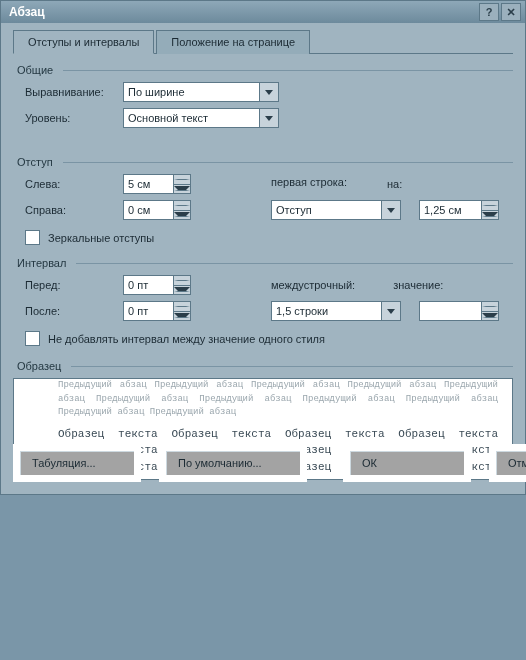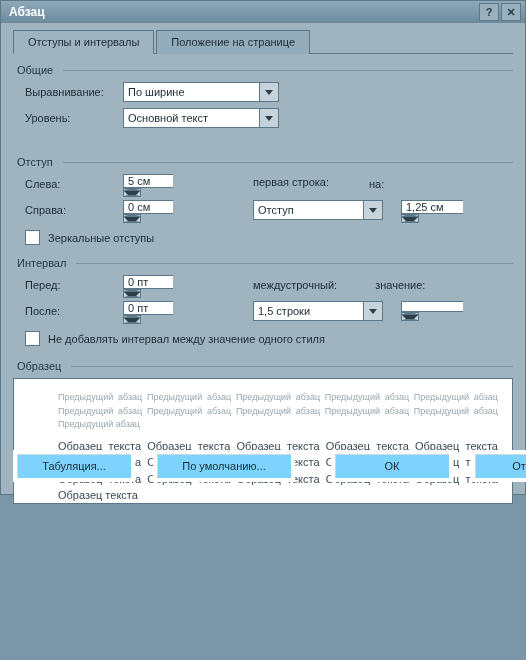--- a/index.html
+++ b/index.html
@@ -106,21 +106,20 @@
     position:absolute; right:0; top:0;
     width: 18px; height: 100%;
     background: #c7d3db;
     border-left: 1px solid #5c7888;
     display:flex;align-items:center;justify-content:center;
   }
   .tri { width:0;height:0;border-left:4px solid transparent;border-right:4px solid transparent;border-top:5px solid #2b3e4a;}
   .spinner {
     display:flex;
     height:20px;
-    flex-direction:column;
   }
   .spin-input { width: 50px; border-right:none;}
   .spin-input.w60{width:62px;}
   .spin-btns {
     display:flex; flex-direction:column;
     width:16px;
     border:1px solid #5c7888;
   }
   .spin-btns div{
     flex:1;background:#c7d3db;display:flex;align-items:center;justify-content:center;
@@ -133,44 +132,45 @@
     display:flex; align-items:center;
     margin: 10px 0 6px 12px;
     color:#1b2a33;
   }
   .checkbox {
     width:13px;height:13px;background:#fff;border:1px solid #5c7888;margin-right:8px;
   }
   .preview {
     background:#fff;
     border:1px solid #5c7888;
-    padding:12px 14px;
+    padding:0 14px;
     margin: 6px 0 0 0;
     height: 100px;
     overflow:hidden;
     color:#9aa6ad;
     font-size:9px;
     line-height:1.5;
     text-align:justify;
+    font-family:Liberation Mono, monospace;
   }
   .preview .sample { color:#3a4a55; font-size:11px;}
   .buttons {
     position:absolute;
     left:12px; right:12px; bottom:12px;
     display:flex;
     align-items:center;
     gap: 18px;
   }
   .btn {
     min-width: 90px;
     height: 24px;
-    background: #7dd3fc;
-    border: 4px solid #ffffff;
+    background: #a3a3a3;
+    border: 7px solid #ffffff;
     box-shadow: inset 1px 1px 0 #cdd9e0;
-    display:flex;align-items:center;justify-content:center;
+    display:flex;align-items:center;justify-content:flex-start;
     color:#1b2a33;
     cursor:pointer;
     padding: 0 12px;
   }
   .stack {display:flex;flex-direction:column;gap:6px;}
 </style>
 </head>
 <body>
 
 <div class="dialog">

